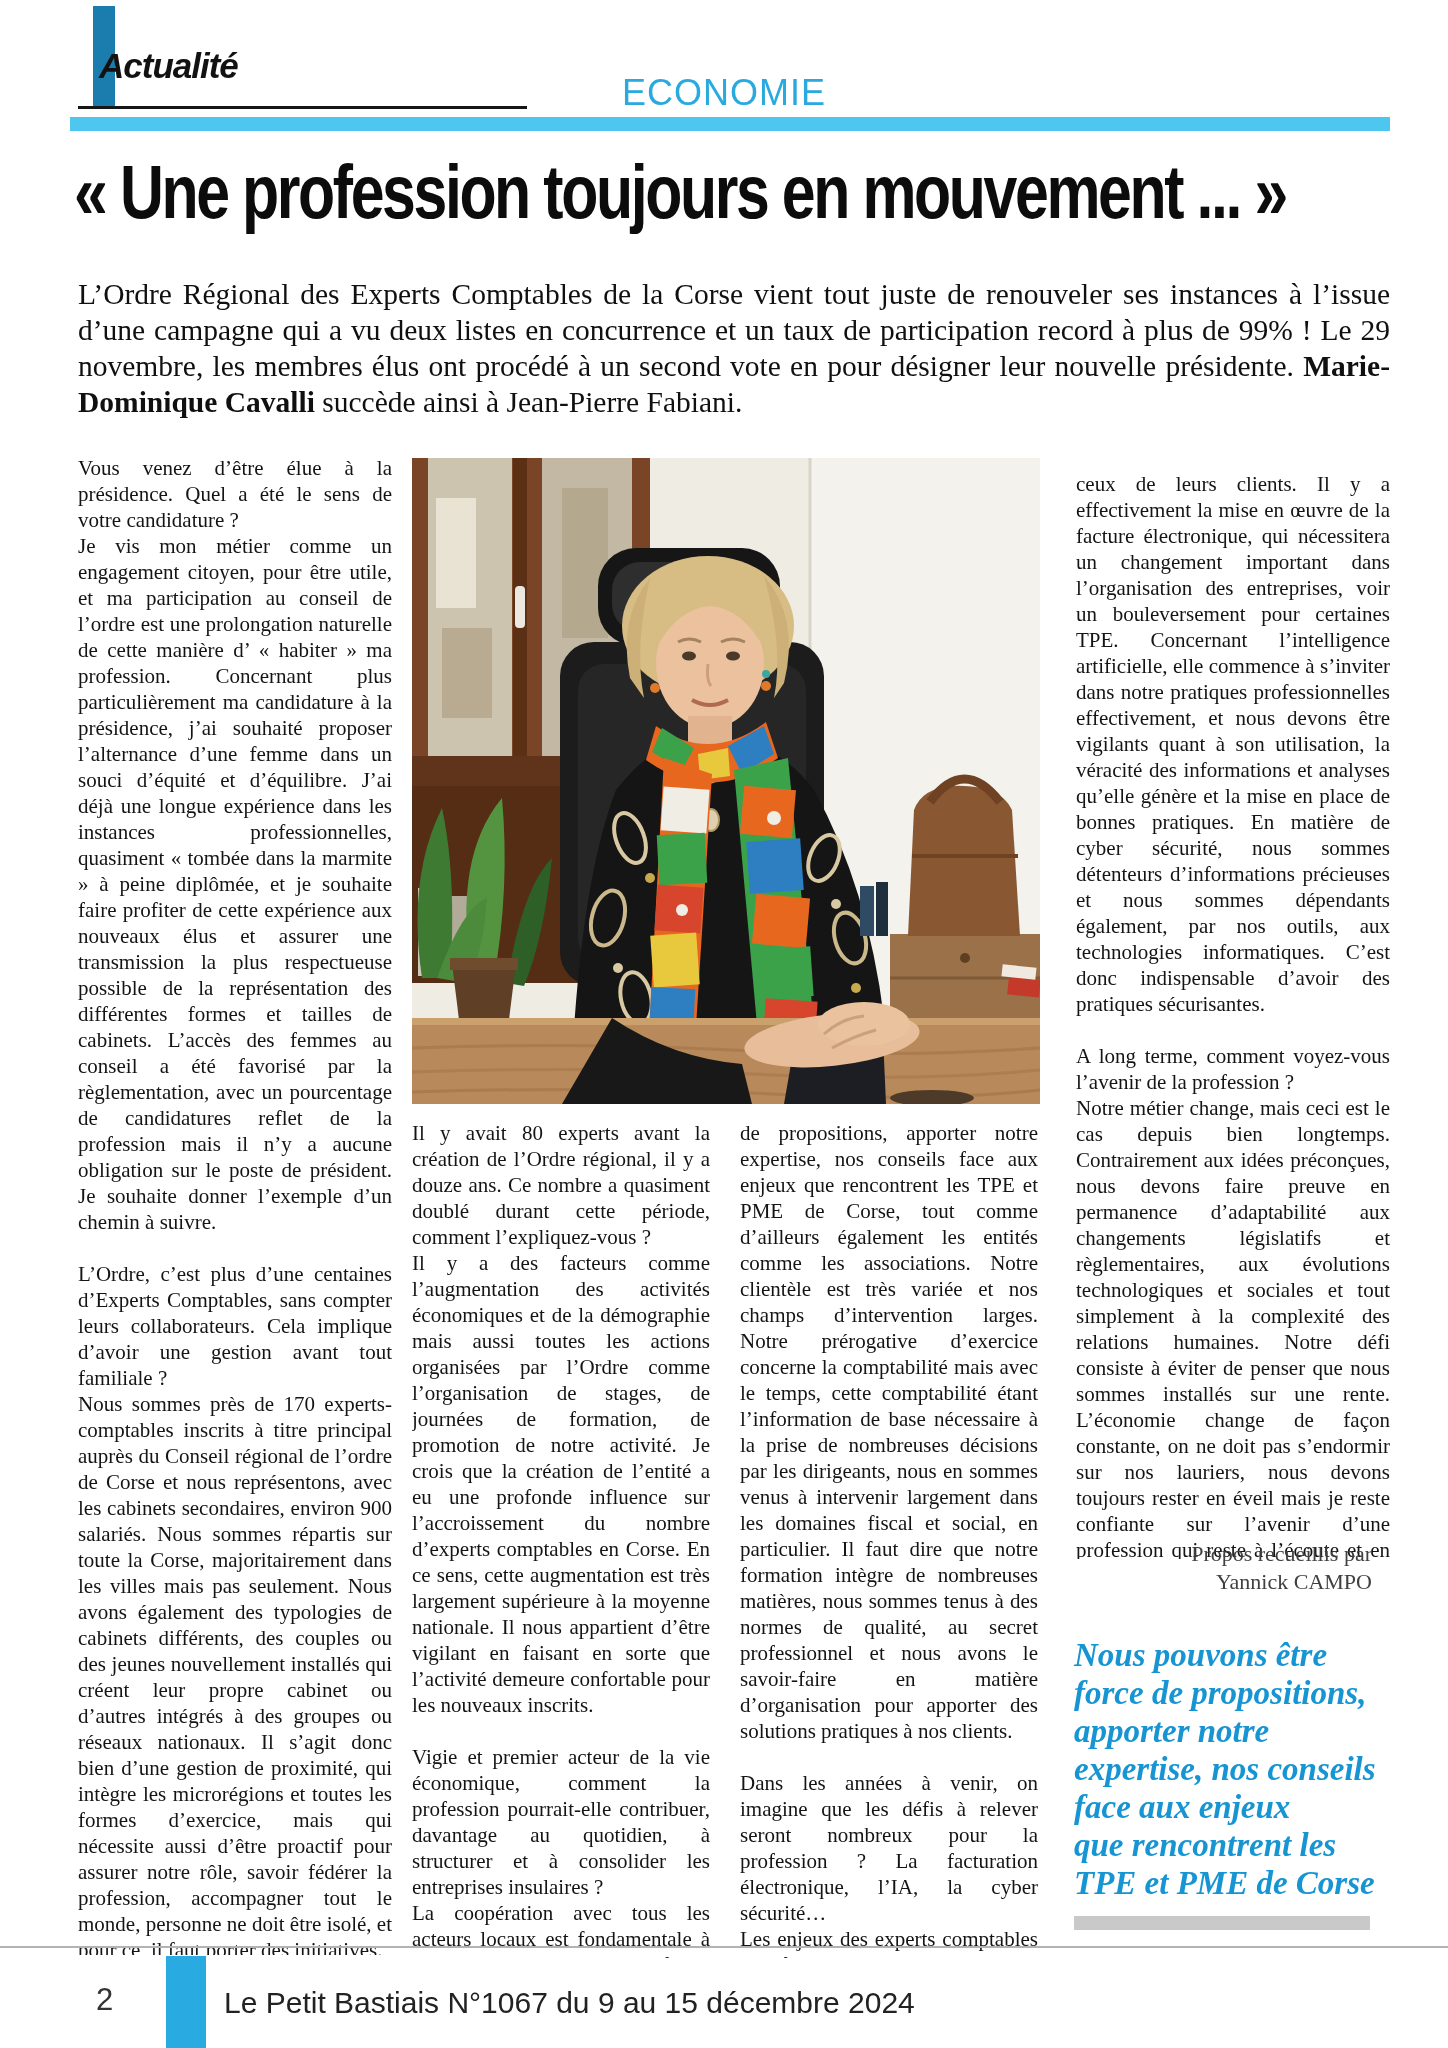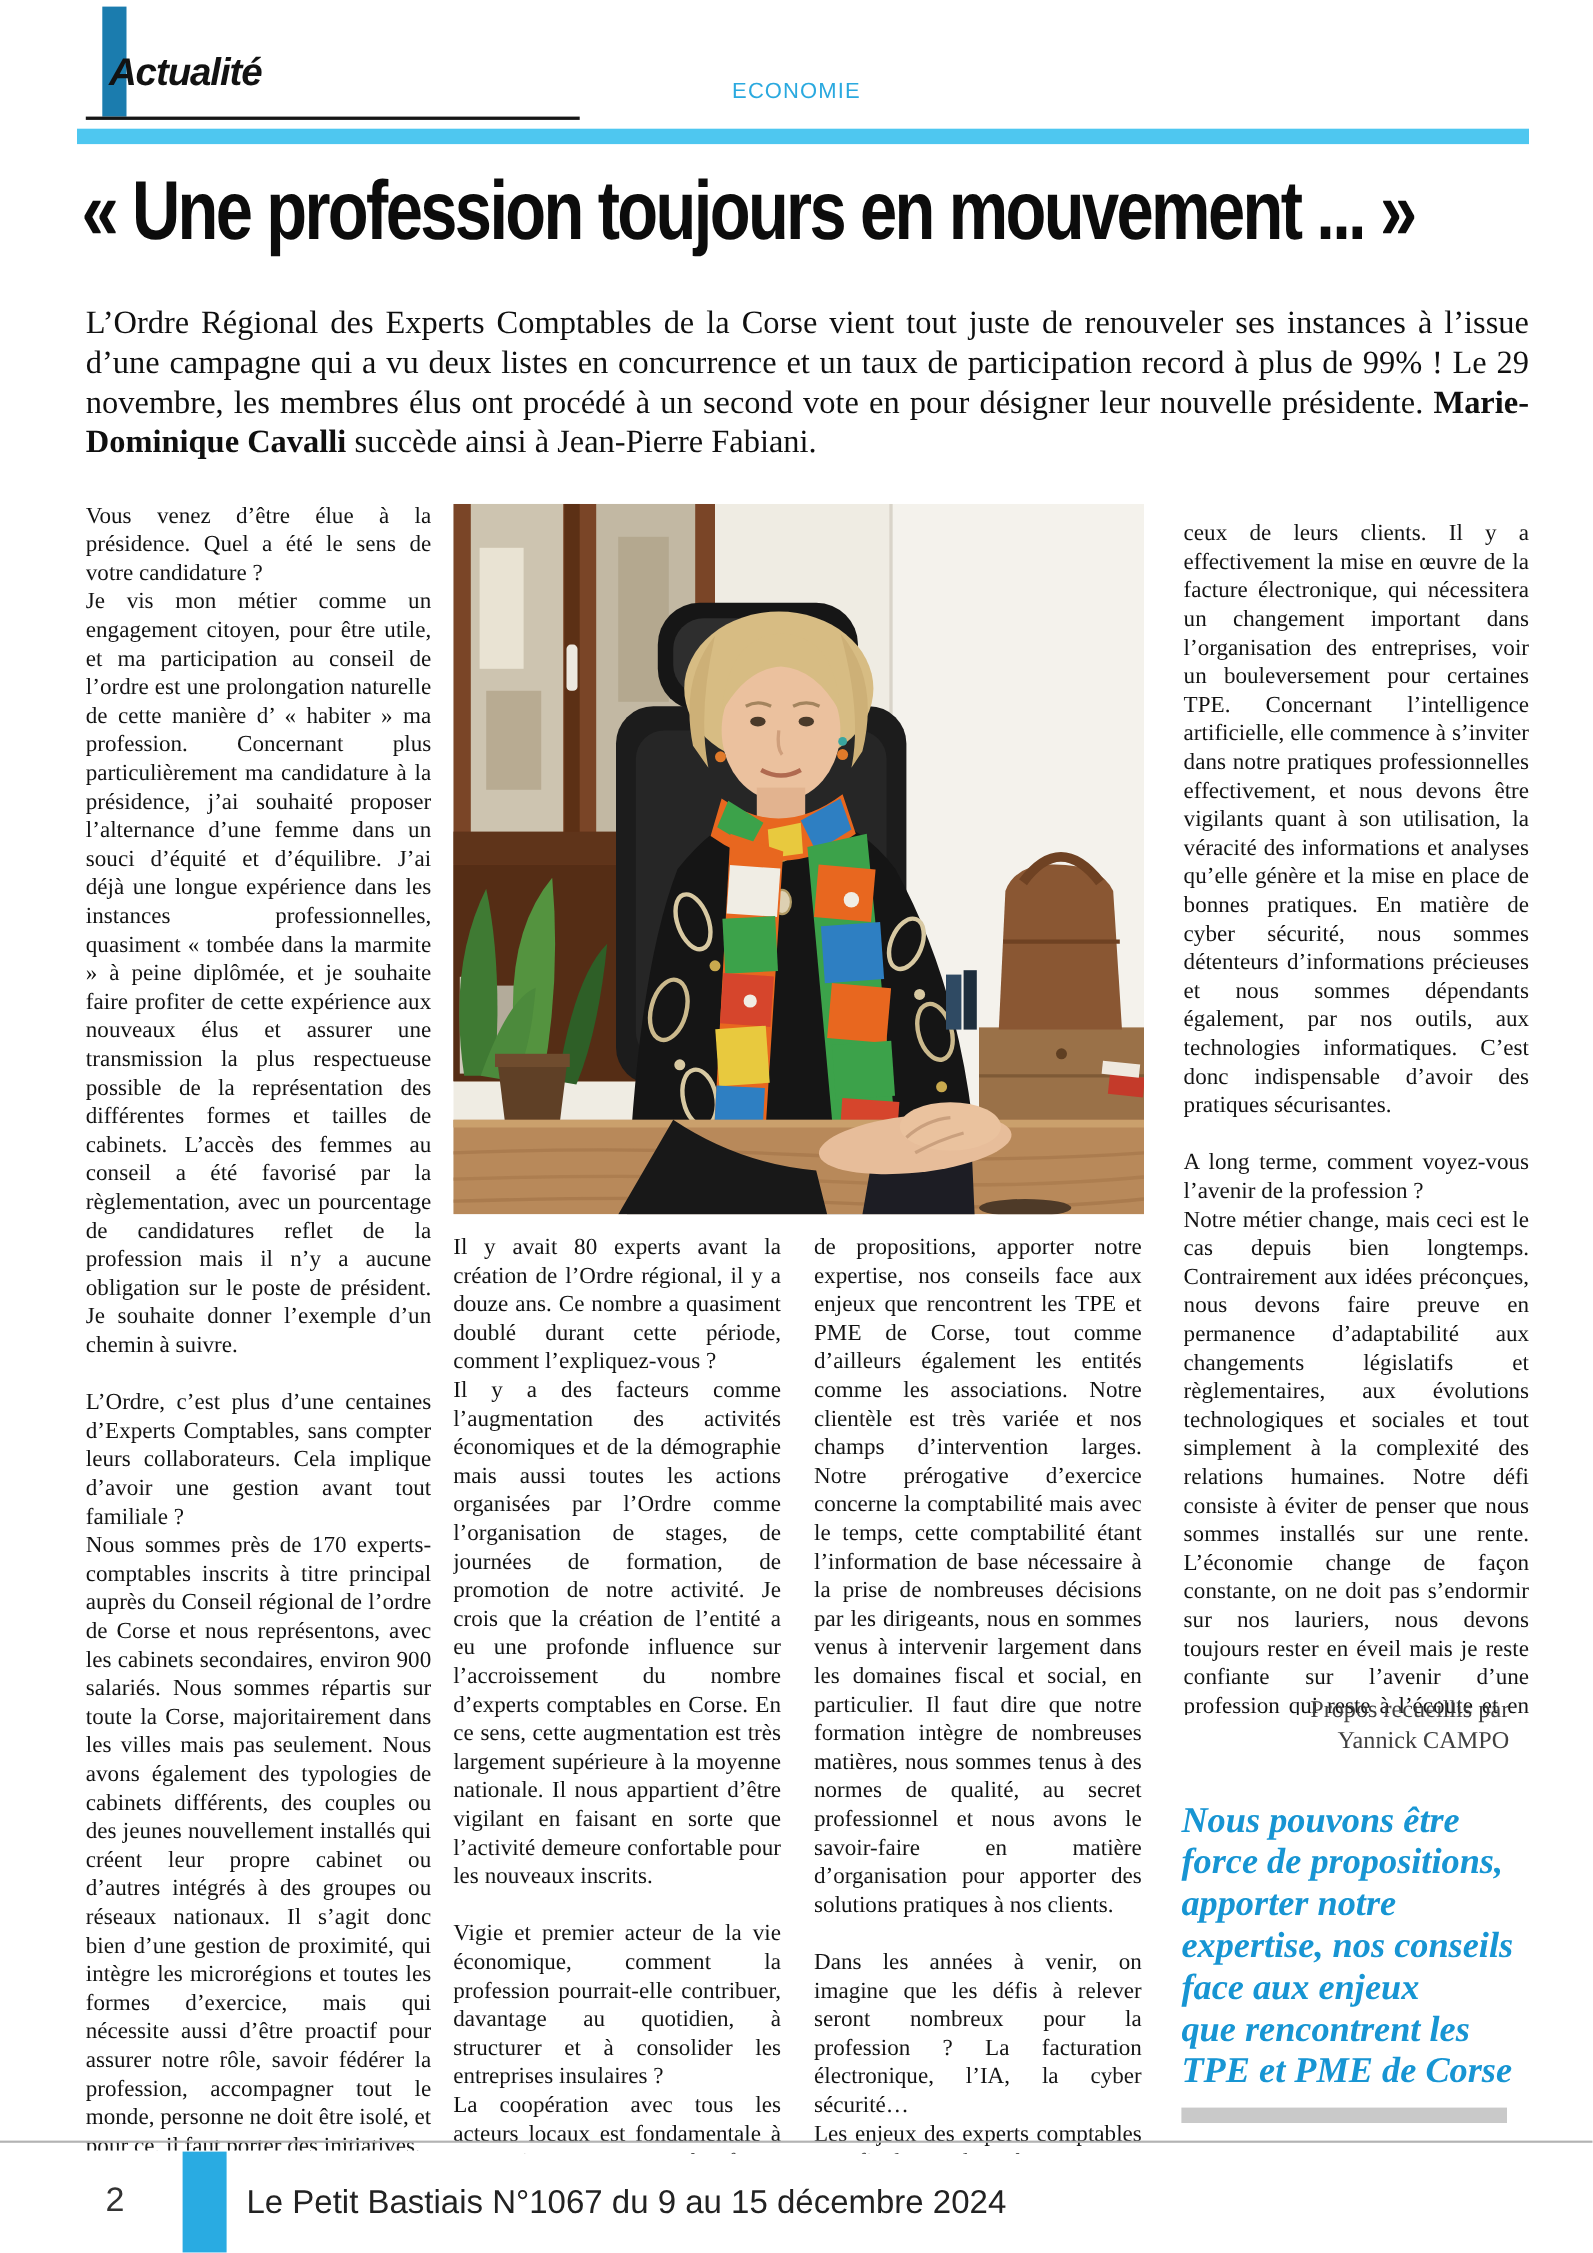--- a/index.html
+++ b/index.html
@@ -5,21 +5,21 @@
   html,body{margin:0;padding:0;background:#ffffff;}
   .page{position:relative;width:1448px;height:2048px;background:#ffffff;overflow:hidden;
         font-family:"Liberation Serif", serif;color:#141414;}
 
   
   .logo-bar{position:absolute;left:93px;top:6px;width:22px;height:100px;background:#1b7cae;}
   .logo-text{position:absolute;left:99px;top:46px;font-family:"Liberation Sans",sans-serif;
              font-weight:bold;font-style:italic;font-size:35px;letter-spacing:-1px;color:#121212;}
   .logo-underline{position:absolute;left:78px;top:106px;width:449px;height:0;border-top:3px solid #161616;}
   .rubric{position:absolute;left:0;top:72px;width:1448px;text-align:center;
-          font-family:"Liberation Sans",sans-serif;font-size:20px;letter-spacing:1px;color:#2aa9df;}
+          font-family:"Liberation Sans",sans-serif;font-size:36px;letter-spacing:1px;color:#2aa9df;}
   .banner{position:absolute;left:70px;top:117px;width:1320px;height:14px;background:#4ec7f0;}
 
   
   .headline{position:absolute;left:74px;top:148px;font-family:"Liberation Sans",sans-serif;
             font-weight:700;font-size:76px;letter-spacing:-3px;color:#0c0c0c;white-space:nowrap;
             transform:scaleX(0.80);transform-origin:left top;}
   .lead{position:absolute;left:78px;top:276px;width:1312px;font-size:29.5px;line-height:36px;
         text-align:justify;color:#101010;}
   .lead .nm{font-weight:bold;}
 

